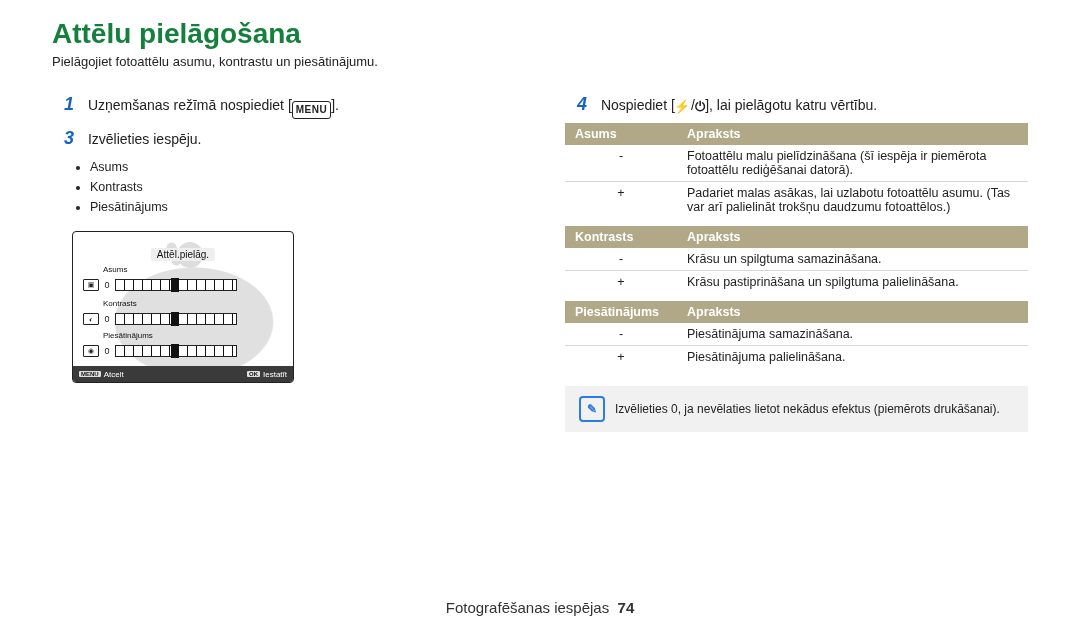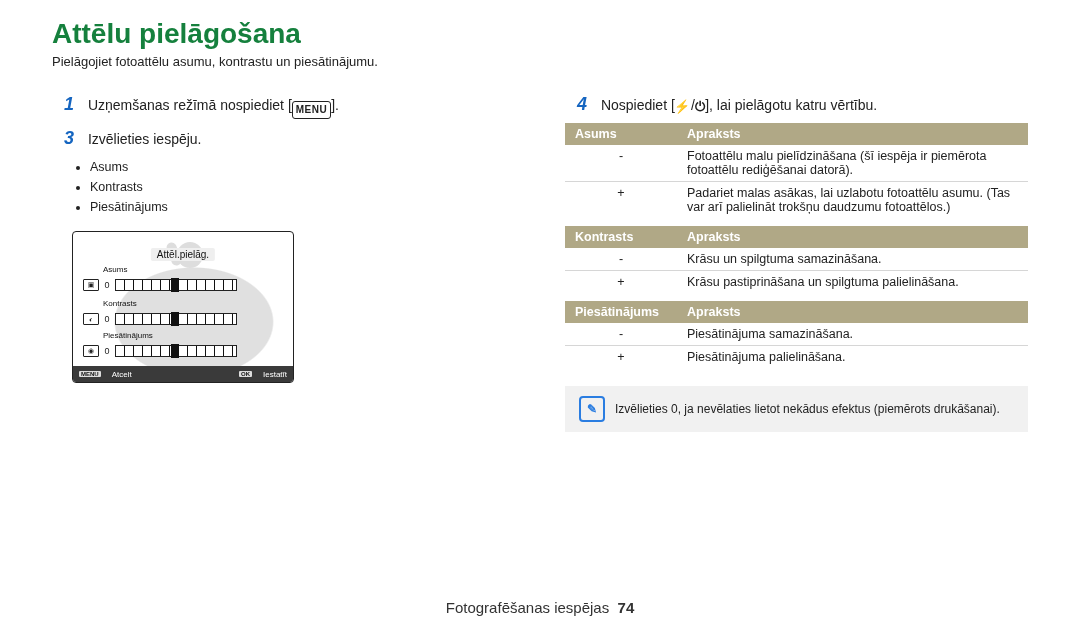--- a/index.html
+++ b/index.html
@@ -146,21 +146,21 @@
     left: 0; right: 0; bottom: 0;
     height: 16px;
     background: #3a3a3a;
     color: #fff;
     font-size: 8px;
     display: flex;
     align-items: center;
     justify-content: space-between;
     padding: 0 6px;
   }
-  .camera-footer .grp { display: flex; gap: 11px; align-items: center; }
+  .camera-footer .grp { display: flex; gap: 3px; align-items: center; }
   .camera-footer .chip { background: #ddd; color: #111; padding: 0 2px; border-radius: 1px; font-size: 6px; font-weight: 700; }
 
   
   table.spec {
     border-collapse: collapse;
     width: 100%;
     font-size: 12.5px;
     margin: 6px 0 8px 0;
   }
   table.spec th {

